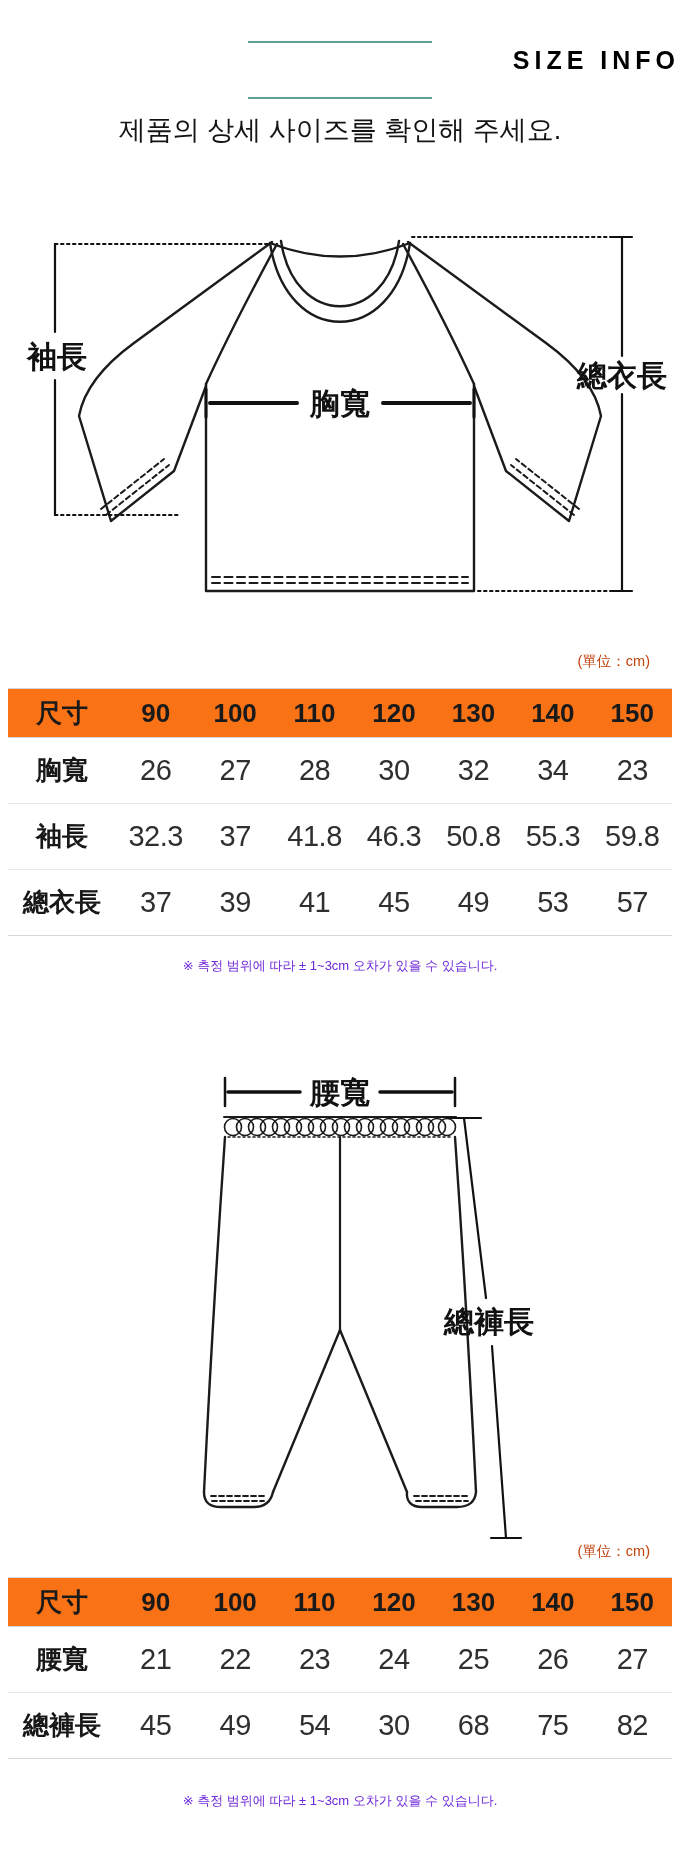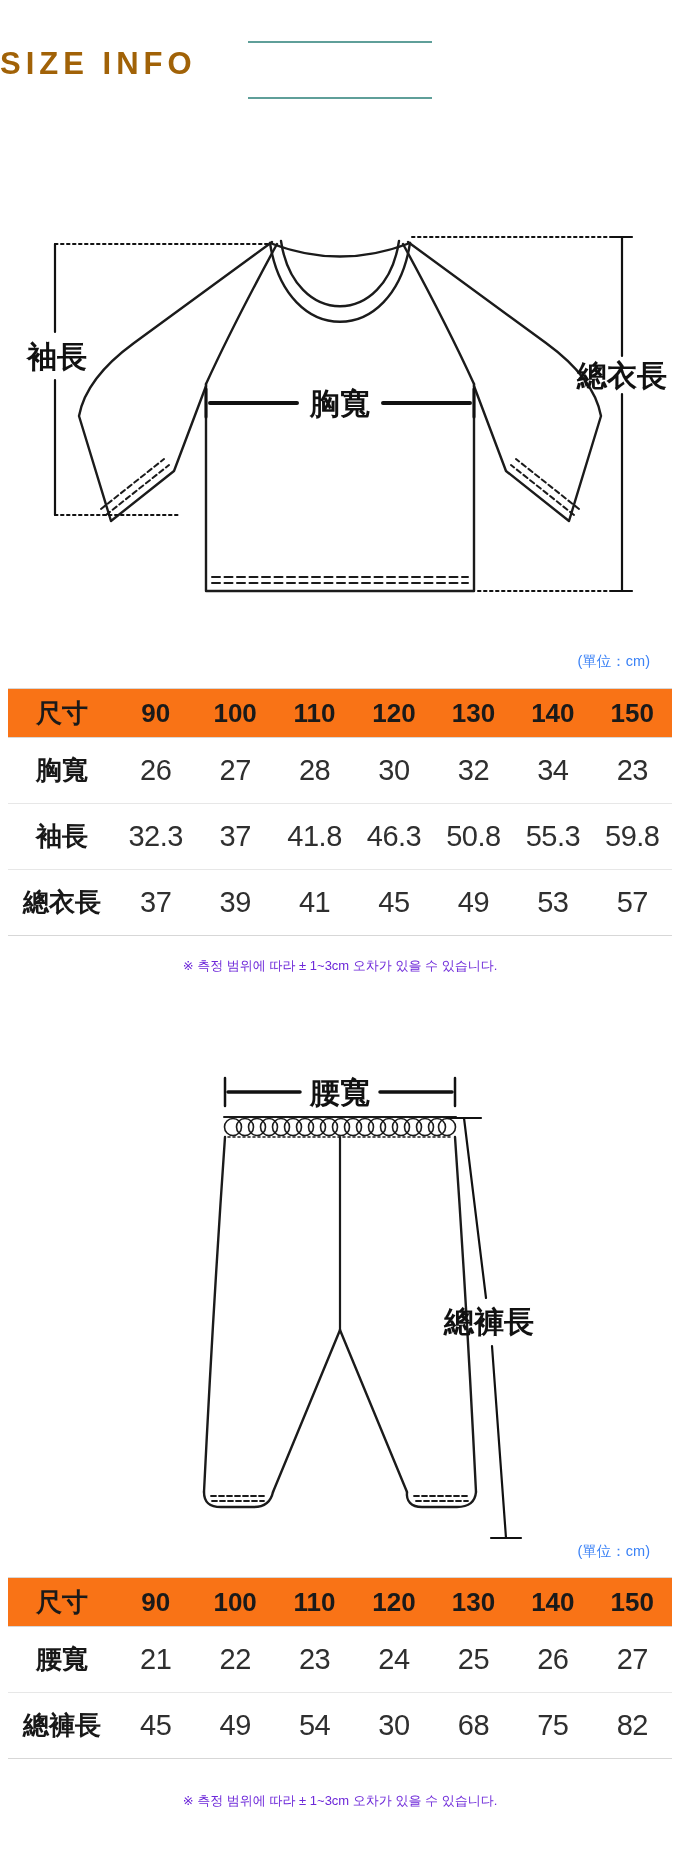--- a/index.html
+++ b/index.html
@@ -6,34 +6,34 @@
   .page{
     position:relative;width:680px;height:1861px;margin:0 auto;background:#ffffff;
     font-family:"Liberation Sans","DejaVu Sans",sans-serif;color:#161616;overflow:hidden;
   }
   .abs{position:absolute;left:0;width:680px;}
   
   .rule{position:absolute;left:248px;width:184px;height:2px;background:#5f9f99;}
   .rule-top{top:41px;}
   .rule-bottom{top:97px;}
   .page-title{
-    top:46px;text-align:left;font-size:31px;font-weight:600;letter-spacing:5px;
-    color:#a16207;
+    top:46px;text-align:right;font-size:25px;font-weight:600;letter-spacing:5px;
+    color:#000000;
   }
   .subtitle{top:112px;text-align:center;font-size:27px;font-weight:500;color:#141414;}
   
   .diagram{position:absolute;left:0;}
   .shirt-diagram{top:160px;}
   .pants-diagram{top:1060px;}
   svg text{
     font-family:"Liberation Sans","DejaVu Sans",sans-serif;
     font-size:30px;font-weight:600;fill:#111111;
   }
   
-  .unit{right:30px;left:auto;position:absolute;font-size:14.5px;color:#3b82f6;text-align:right;}
+  .unit{right:30px;left:auto;position:absolute;font-size:14.5px;color:#c2410c;text-align:right;}
   .unit-top{top:652px;}
   .unit-bottom{top:1542px;}
   
   .size-table{
     position:absolute;left:8px;width:664px;display:grid;
     grid-template-columns:108px repeat(7,1fr);
   }
   .table-top{top:688px;}
   .table-bottom{top:1577px;}
   .size-table .trow{display:contents;}
@@ -54,20 +54,21 @@
   .note-bottom{top:1792px;}
 </style>
 </head>
 <body>
 
 <div class="page">
 
   <div class="rule rule-top"></div>
   <div class="abs page-title">SIZE INFO</div>
   <div class="rule rule-bottom"></div>
+  <div class="abs subtitle">제품의 상세 사이즈를 확인해 주세요.</div>
 
   <svg class="diagram shirt-diagram" width="680" height="460" viewBox="0 0 680 460">
     <g stroke="#1b1b1b" fill="none" stroke-linecap="round" stroke-linejoin="round">
 
       <g stroke-width="2.4">
         <path d="M270,83 Q340,110 410,83"></path>
         <path d="M270,83 C286,188 394,188 410,83"></path>
         <path d="M281,81 C294,168 386,168 399,81"></path>
         <path d="M277,84 Q233,165 206,224"></path>
         <path d="M403,84 Q447,165 474,224"></path>

